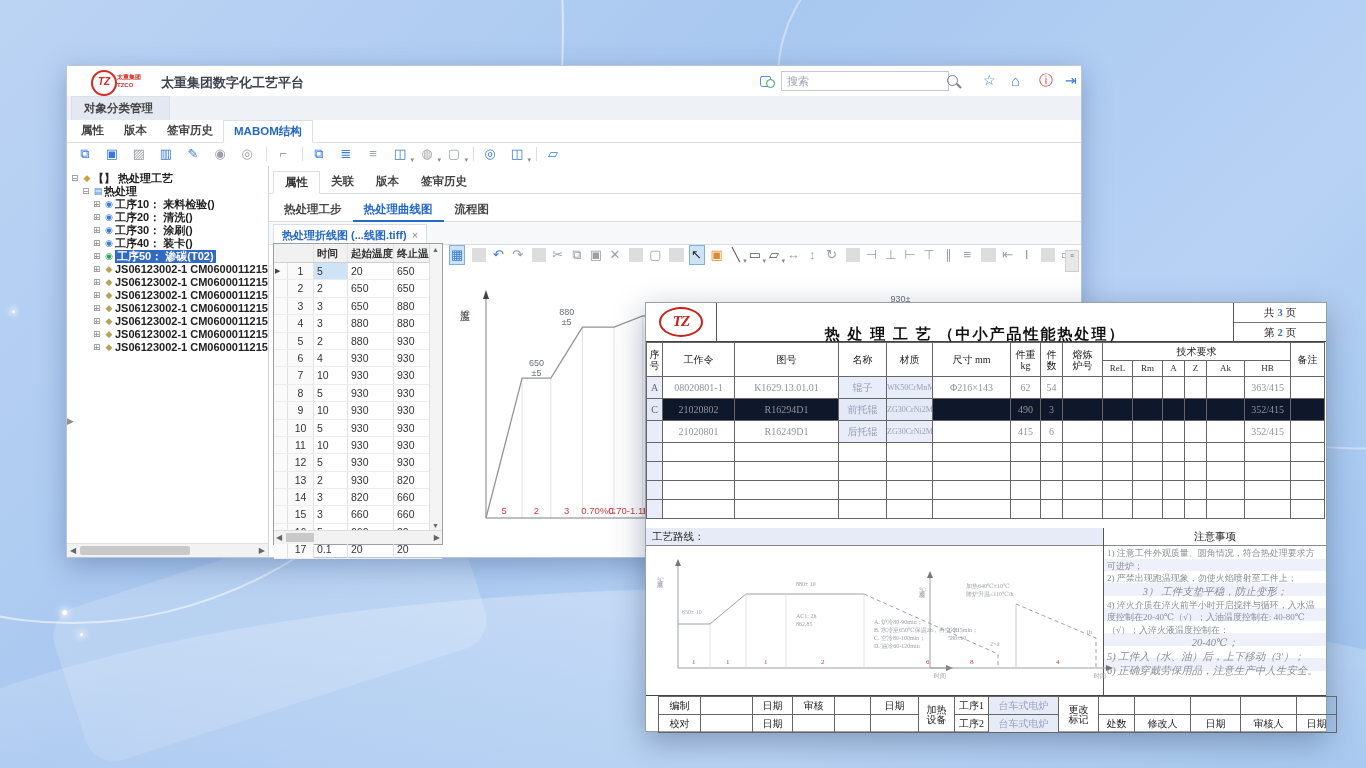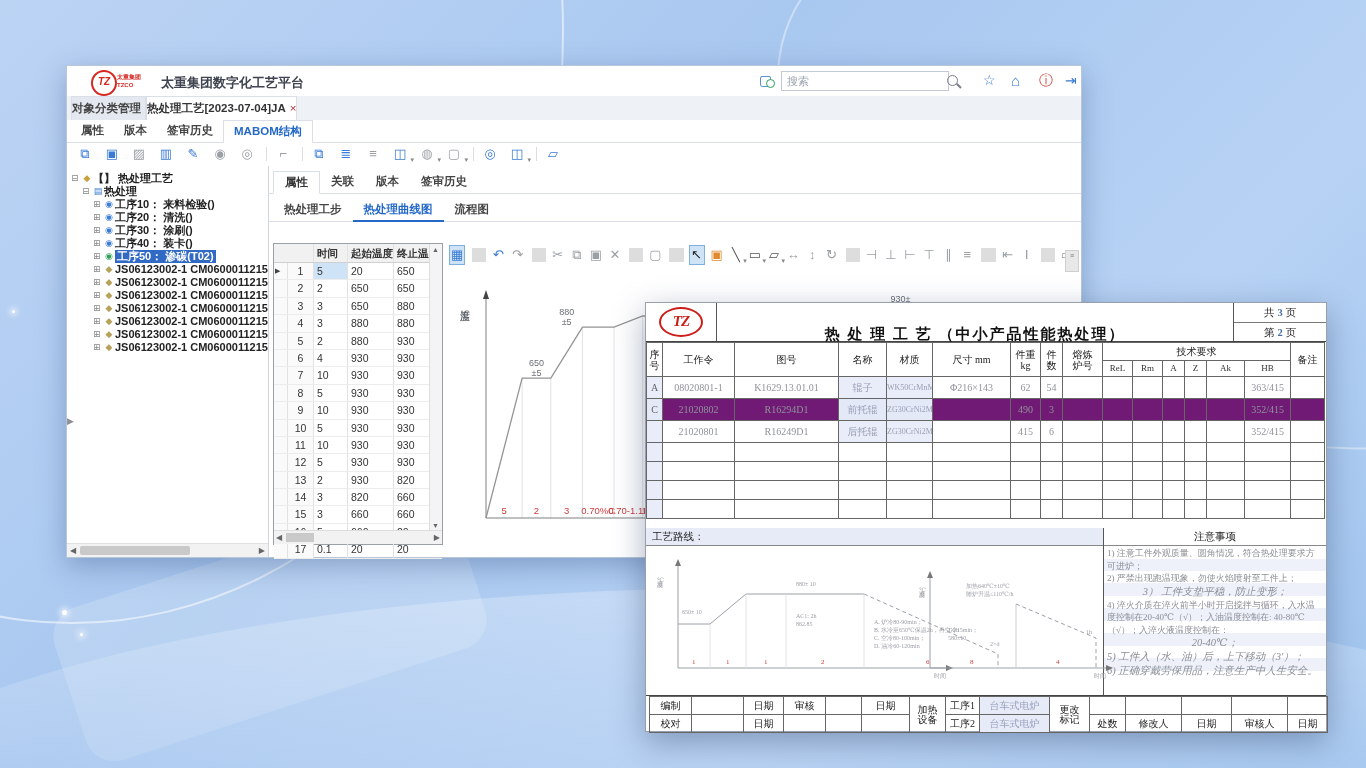--- a/index.html
+++ b/index.html
@@ -19,21 +19,21 @@
   .app-title{position:absolute;left:94px;top:8px;font-size:13px;font-weight:bold;color:#3f4450;}
   .hicon{position:absolute;top:6px;font-size:14px;color:#3a7bd5;cursor:pointer;}
   .search{position:absolute;left:714px;top:5px;width:156px;height:18px;border:1px solid #c3c9d4;font-size:11px;padding:0 5px;color:#555;}
   .search::placeholder{color:#9aa2ae;}
   .mag{position:absolute;left:880px;top:9px;width:9px;height:9px;border:1.6px solid #7a818c;border-radius:50%;}
   .mag:after{content:"";position:absolute;left:8px;top:9px;width:6px;height:1.6px;background:#7a818c;transform:rotate(45deg);}
   .qs{color:#2f74cc;}
   .qs .qsdot{position:absolute;left:7px;top:7px;width:7px;height:7px;border:1.6px solid #27a35c;border-radius:50%;background:#fff;}
   
   .wtabs{position:absolute;left:0;top:30px;right:0;height:24px;background:#eef1f6;border-bottom:1px solid #d9dee7;display:flex;padding-left:4px;}
-  .wtab{height:23px;line-height:23px;padding:0 0;font-size:11.5px;font-weight:bold;color:#444;border:1px solid #d9dee7;border-bottom:none;background:#e4e8f0;cursor:pointer;text-align:center;}
+  .wtab{height:23px;line-height:23px;padding:0 12px;font-size:11.5px;font-weight:bold;color:#444;border:1px solid #d9dee7;border-bottom:none;background:#e4e8f0;cursor:pointer;text-align:center;}
   .wtab.active{background:#fff;color:#333;}
   .wtab .x{color:#a33;margin-left:4px;font-weight:normal;}
   .ntabs{position:absolute;left:0;top:54px;right:0;height:22px;background:#fff;border-bottom:1px solid #d9dee7;display:flex;padding-left:4px;}
   .ntab{height:21px;line-height:21px;padding:0 10px;font-size:11.5px;font-weight:bold;color:#444;cursor:pointer;}
   .ntab.active{color:#2468c8;border:1px solid #d9dee7;border-bottom:1px solid #fff;background:#fff;}
   
   .mtb{position:absolute;left:0;top:76px;right:0;height:24px;border-bottom:1px solid #e3e6ec;display:flex;align-items:center;padding-left:8px;}
   .ti{width:20px;height:18px;margin-right:7px;text-align:center;font-size:13px;line-height:18px;cursor:pointer;position:relative;}
   .ti.b{color:#3a7bd5;} .ti.g{color:#9aa0a6;} .ti.k{color:#555;} .ti.o{color:#e08a2d;}
   .ti .dp{font-size:7px;color:#888;position:absolute;right:-4px;top:6px;}
@@ -98,32 +98,32 @@
   .dcode .cv{height:18px;line-height:18px;text-align:center;background:#dfe5f5;color:#8a8f98;letter-spacing:1px;}
   table.dt{border-collapse:collapse;width:678px;table-layout:fixed;font-size:10px;}
   .dt td{border:1px solid #666;text-align:center;padding:0;overflow:hidden;white-space:pre-line;line-height:11px;}
   .dt .th{color:#222;height:17px;}
   .dt .h2 td{height:15px;font-size:9px;color:#333;}
   .dt tbody td{height:21px;color:#8f939b;line-height:21px;white-space:nowrap;}
   .dt tbody td.sq{color:#666;background:#e9edf9;}
   .dt tbody td.v2{background:#e9edf9;color:#9aa0b5;}
   .dt tbody td.mat{font-size:8px;}
   .dt tbody tr.er td{height:18px;}
-  .dt tbody tr.alt td{background:#701a75;}
+  .dt tbody tr.alt td{background:#0f172a;}
   .dt tbody tr.alt td.sq,.dt tbody tr.alt td.v2{background:#e4e9f7;}
   .dmid{position:absolute;left:0;top:225px;right:0;bottom:35px;display:flex;border-bottom:1.5px solid #444;}
   .droute{width:457px;border-right:1px solid #555;position:relative;}
   .droute .rl{height:17px;line-height:17px;background:#e7ebf7;border-bottom:1px solid #888;font-size:10.5px;padding-left:6px;color:#222;}
   .dnotes{flex:1;}
   .dnotes .nt{height:17px;line-height:17px;text-align:center;border-bottom:1px solid #888;font-size:10.5px;background:#fff;color:#222;}
   .nbody{font-size:9px;color:#8b8f96;line-height:12.5px;padding:1px 2px;background:repeating-linear-gradient(#fff 0,#fff 12.5px,#eef1fa 12.5px,#eef1fa 25px);}
   .nbody .note{padding:0 1px;}
   .nbody .c{text-align:center;}
   .nbody .lg{font-size:10.5px;line-height:14px;font-style:italic;}
-  .dfoot{position:absolute;left:3px;bottom:0;right:0;height:35px;}
+  .dfoot{position:absolute;left:12px;bottom:0;right:0;height:35px;}
   table.ft{border-collapse:collapse;width:678px;table-layout:fixed;font-size:10px;}
   .ft td{border:1px solid #666;text-align:center;height:17px;padding:0;overflow:hidden;white-space:pre-line;line-height:10px;color:#222;}
   .ft td.furn{background:#e7ebf7;color:#99a0c0;}
   .sk text{fill:#9a9ea6;}
   .sk .red{fill:#cc3b35;}
 </style>
 </head>
 <body>
 
 <div class="desktop">
@@ -151,21 +151,20 @@
     <span class="mag"></span>
     <span class="hicon" style="left:916px">☆</span>
     <span class="hicon" style="left:944px;font-size:15px">⌂</span>
     <span class="hicon" style="left:972px;color:#d0453c">ⓘ</span>
     <span class="hicon" style="left:998px">⇥</span>
   </div>
 
   <div class="wtabs">
 
   <div class="wtab"><span>对象分类管理</span><span class="x"></span></div>
-      <div class="wtab active"><span>热处理工艺[2023-07-04]JA</span><span class="x">×</span></div>
     </div>
 
   <div class="ntabs">
 
   <div class="ntab"><span>属性</span></div>
       <div class="ntab"><span>版本</span></div>
       <div class="ntab"><span>签审历史</span></div>
       <div class="ntab active"><span>MABOM结构</span></div>
     </div>
 
@@ -284,20 +283,25 @@
           <div class="ptab"><span>关联</span></div>
           <div class="ptab"><span>版本</span></div>
           <div class="ptab"><span>签审历史</span></div>
         </div>
       <div class="t2row">
 
       <div class="ptab"><span>热处理工步</span></div>
           <div class="ptab active"><span>热处理曲线图</span></div>
           <div class="ptab"><span>流程图</span></div>
         </div>
+      <div class="dtrow">
+        <div class="doctab">
+          <span>热处理折线图 (...线图.tiff)</span><span class="x">×</span>
+        </div>
+      </div>
 
       <div class="grid">
         <div class="ghead">
           <div class="gc gh" style="width:40px"></div>
           <div class="gc gh" style="width:34px">时间</div>
           <div class="gc gh" style="width:46px">起始温度</div>
           <div class="gc gh" style="width:36px;border-right:none">终止温度</div>
         </div>
         <div id="grid-body">
             <div class="grow">

